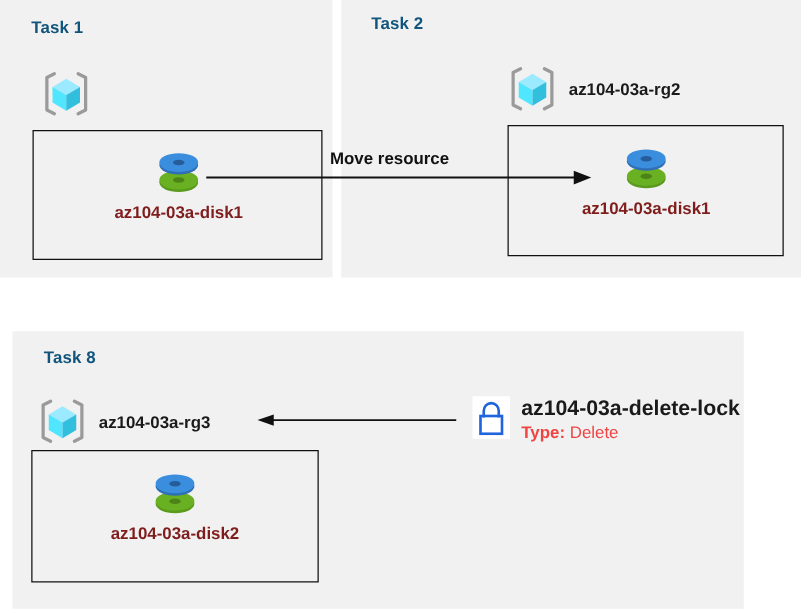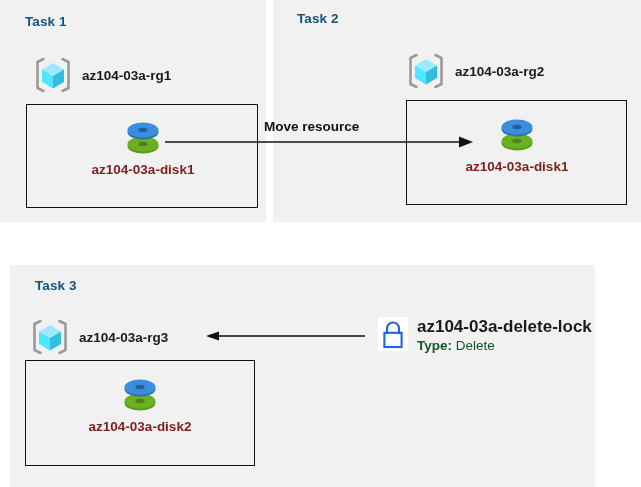--- a/index.html
+++ b/index.html
@@ -131,21 +131,21 @@
   }
   .lock-text { margin-left: 9px; line-height: 1.18; }
   .lock-name {
     font-weight: bold;
     font-size: 17px;
     color: #1a1a1a;
     display: block;
   }
   .lock-type-row {
     font-size: 13.5px;
-    color: #14532d;
+    color: #ef4444;
     display: block;
     margin-top: 1px;
   }
   .lock-type-key { font-weight: bold; }
   .lock-type-val { font-weight: normal; }
 </style>
 </head>
 <body>
 
 <div class="stage">
@@ -154,21 +154,20 @@
   <div class="panel-title" id="title-task1">Task 1</div>
 
   <div class="rg-node" id="rg1-node">
     <svg class="rg-icon" viewBox="0 0 40 38">
       <path d="M10.5 3 L4.5 6 L4.5 32 L10.5 35" fill="none" stroke="#9a9a9a" stroke-width="2.6" stroke-linecap="round" stroke-linejoin="round"></path>
       <path d="M29.5 3 L35.5 6 L35.5 32 L29.5 35" fill="none" stroke="#9a9a9a" stroke-width="2.6" stroke-linecap="round" stroke-linejoin="round"></path>
       <polygon points="20,7 31,13.5 20,20 9,13.5" fill="#9ceaff"></polygon>
       <polygon points="9,13.5 20,20 20,32.5 9,26" fill="#50e6ff"></polygon>
       <polygon points="31,13.5 20,20 20,32.5 31,26" fill="#32bedd"></polygon>
     </svg>
-    <span class="rg-label">az104-03a-rg1</span>
   </div>
 
   <div class="resource-box" id="box-disk1-a"></div>
 
   <div class="disk-node" id="disk1a-node">
     <svg class="disk-icon" viewBox="0 0 42 44">
       <ellipse cx="21" cy="31" rx="15.5" ry="7.5" fill="#5a9a1d"></ellipse>
       <ellipse cx="21" cy="29" rx="15.5" ry="7.5" fill="#6ab023"></ellipse>
       <ellipse cx="21" cy="29" rx="4.6" ry="2.2" fill="#4c8418"></ellipse>
       <ellipse cx="21" cy="17" rx="15.5" ry="7.5" fill="#2f6fb5"></ellipse>
@@ -206,21 +205,21 @@
     <div class="disk-label">az104-03a-disk1</div>
   </div>
 
   <svg class="arrow-svg" id="arrow-move" width="312" height="26" viewBox="0 0 312 26">
     <line x1="0" y1="12" x2="298" y2="12" stroke="#111111" stroke-width="1.5"></line>
     <polygon points="308,12 294,6.5 294,17.5" fill="#111111"></polygon>
   </svg>
   <div class="arrow-caption" id="caption-move">Move resource</div>
 
   <div class="panel" id="panel-task3"></div>
-  <div class="panel-title" id="title-task3">Task 3</div>
+  <div class="panel-title" id="title-task3">Task 8</div>
 
   <div class="rg-node" id="rg3-node">
     <svg class="rg-icon" viewBox="0 0 40 38">
       <path d="M10.5 3 L4.5 6 L4.5 32 L10.5 35" fill="none" stroke="#9a9a9a" stroke-width="2.6" stroke-linecap="round" stroke-linejoin="round"></path>
       <path d="M29.5 3 L35.5 6 L35.5 32 L29.5 35" fill="none" stroke="#9a9a9a" stroke-width="2.6" stroke-linecap="round" stroke-linejoin="round"></path>
       <polygon points="20,7 31,13.5 20,20 9,13.5" fill="#9ceaff"></polygon>
       <polygon points="9,13.5 20,20 20,32.5 9,26" fill="#50e6ff"></polygon>
       <polygon points="31,13.5 20,20 20,32.5 31,26" fill="#32bedd"></polygon>
     </svg>
     <span class="rg-label">az104-03a-rg3</span>

